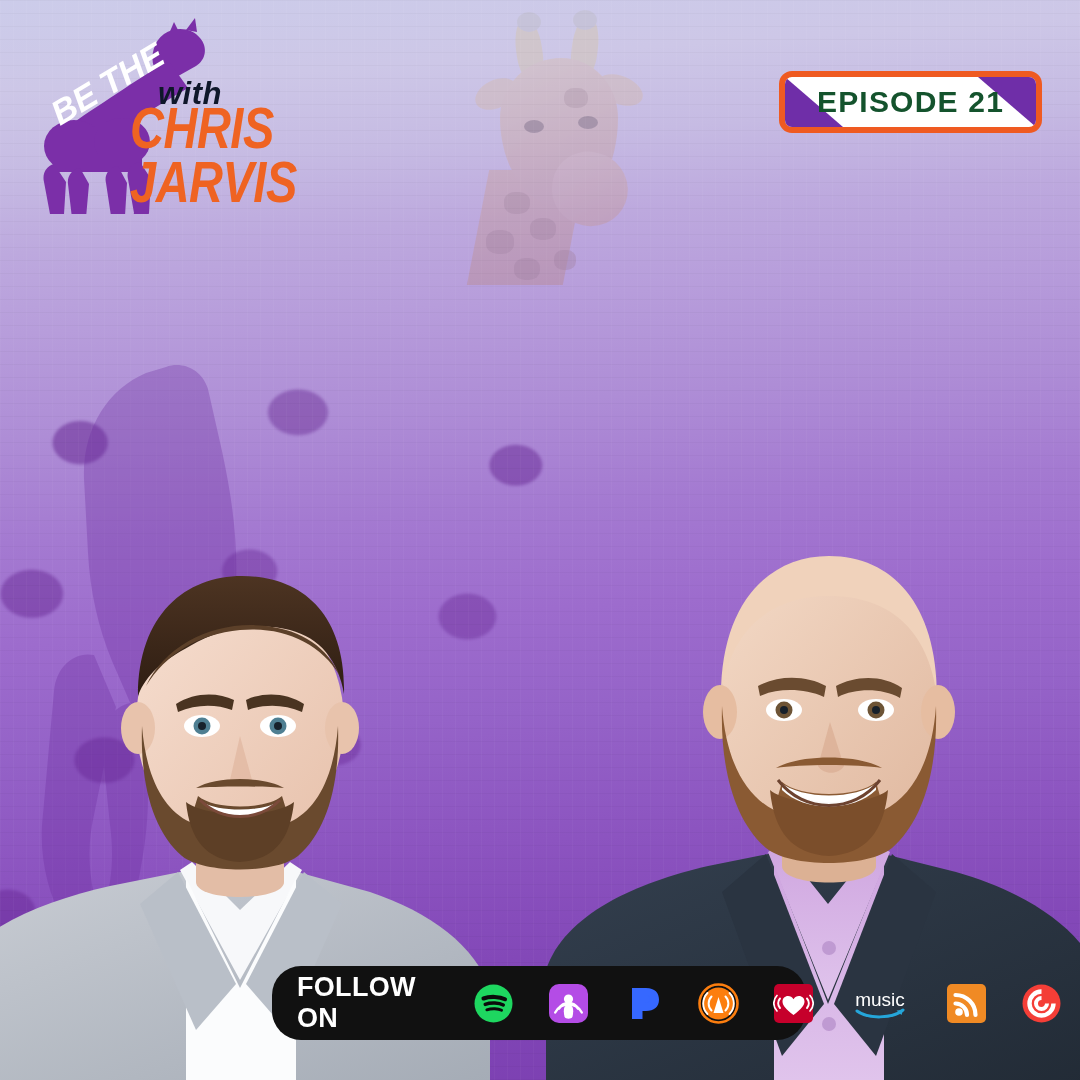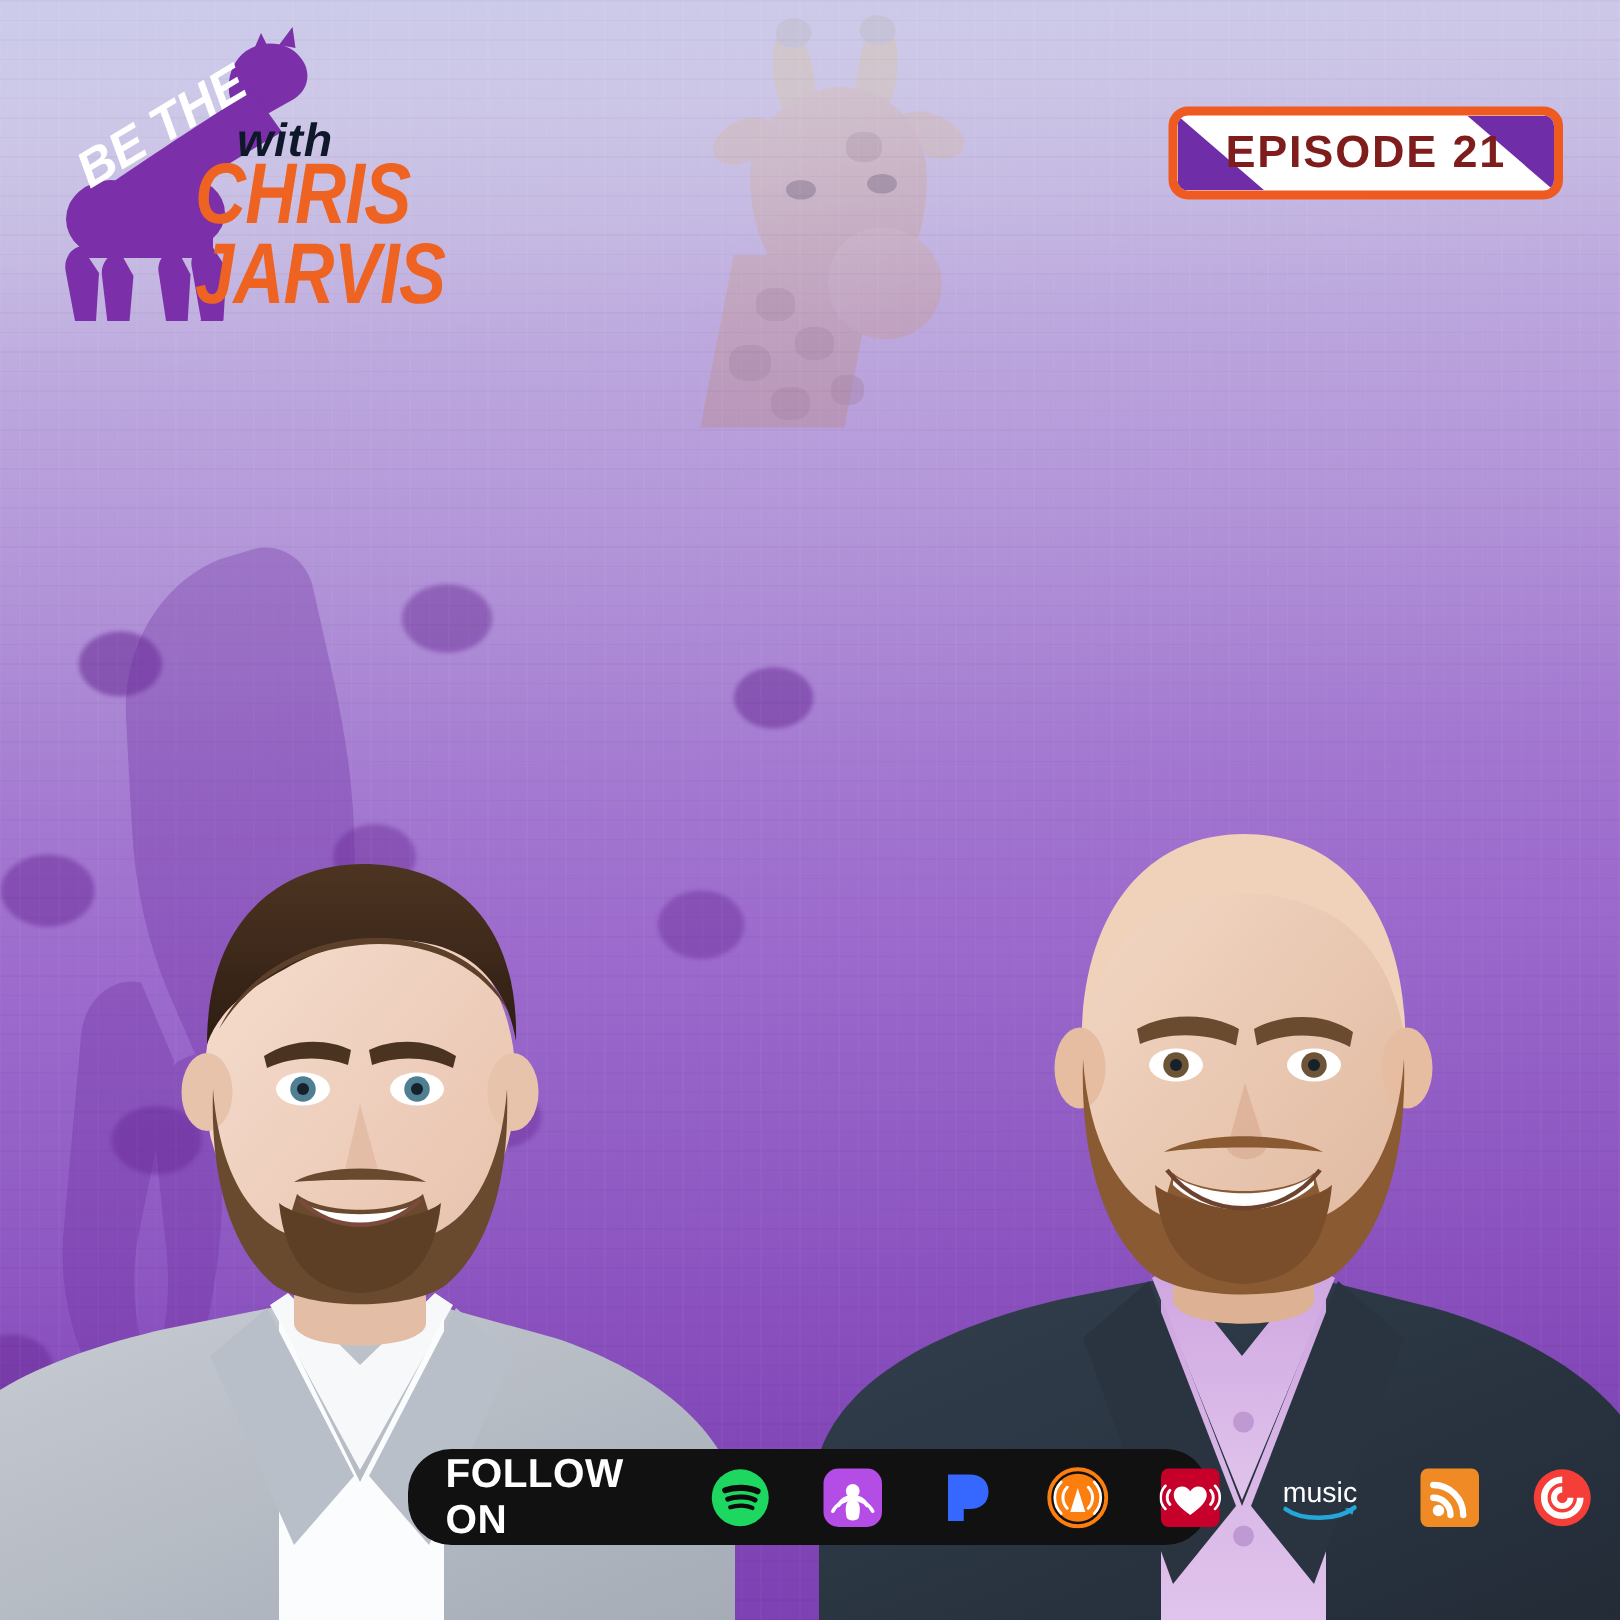--- a/index.html
+++ b/index.html
@@ -121,21 +121,21 @@
     background:#6f2ea8;
     clip-path:polygon(0 0, 0 100%, 100% 100%);
   }
   .eb-wedge-r {
     position:absolute; right:0; top:0; width:58px; height:100%;
     background:#6f2ea8;
     clip-path:polygon(100% 0, 0 0, 100% 100%);
   }
   .eb-text {
     position:absolute; inset:0; display:flex; align-items:center; justify-content:center;
-    font-weight:700; font-size:30px; letter-spacing:1.2px; color:#7f1d1d;
+    font-weight:700; font-size:30px; letter-spacing:1.2px; color:#14532d;
     font-family:"Liberation Sans", sans-serif;
   }
 
   
   .title-block {
     position:absolute; left:0; right:0; top:214px;
     text-align:center; z-index:6;
   }
   .t-line {
     font-family:"Liberation Sans", sans-serif;
@@ -157,21 +157,21 @@
   }
 
   
   .person { position:absolute; bottom:0; }
 
   .p-left { left:-10px; width:520px; height:570px; }
   .p-right { right:-6px; width:540px; height:580px; }
 
   
   .follow-bar {
-    position:absolute; left:272px; top:966px; width:534px; height:64px;
+    position:absolute; left:272px; top:966px; width:534px; height:74px;
     background:#111111; border-radius:29px;
     display:flex; align-items:center; z-index:9;
   }
   .follow-label {
     color:#ffffff; font-weight:700; font-size:27px; letter-spacing:.3px;
     padding-left:25px; padding-right:16px;
     font-family:"Liberation Sans", sans-serif;
   }
   .follow-divider { width:3px; height:40px; background:#ffffff; border-radius:2px; }
   .follow-icons { display:flex; align-items:center; gap:4px; padding-left:11px; }

